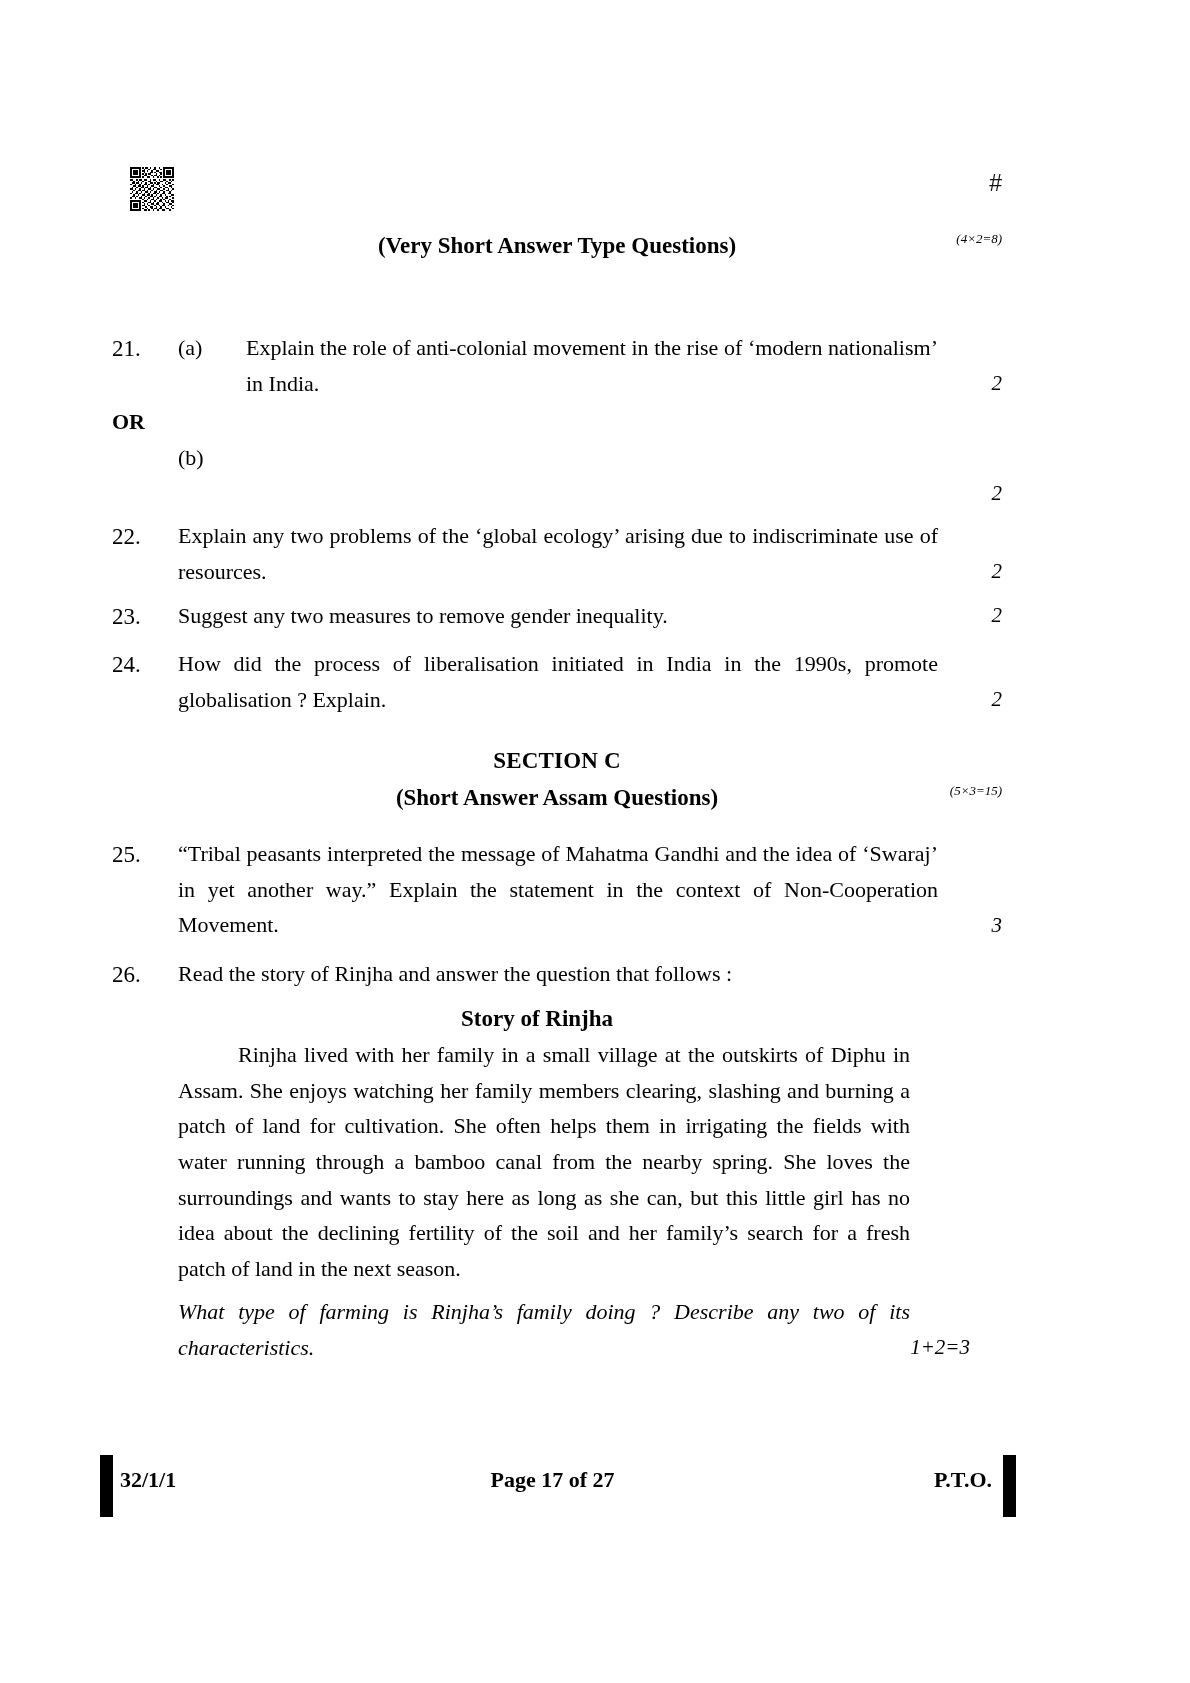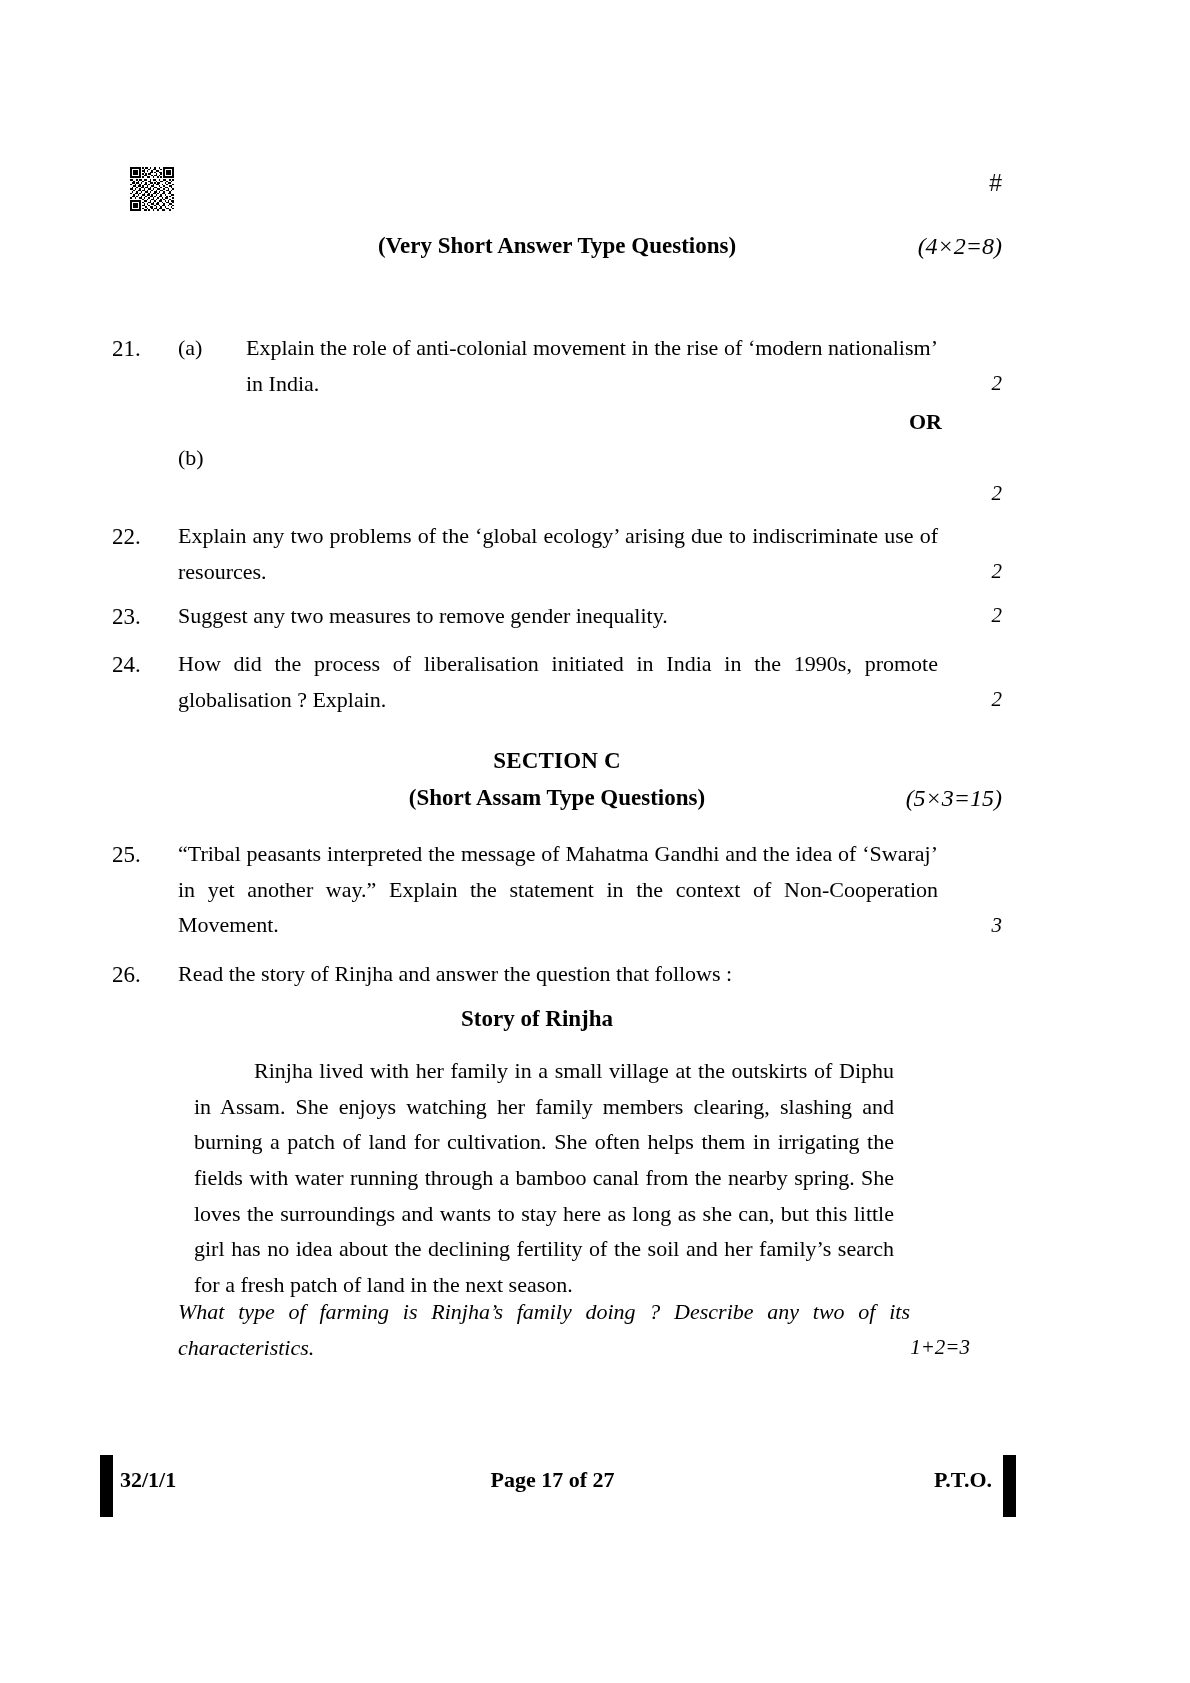--- a/index.html
+++ b/index.html
@@ -73,21 +73,21 @@
   .section-subtitle {
     font-weight: bold;
     font-size: 23px;
     margin: 0;
   }
   .section-marks {
     position: absolute;
     right: 0;
     top: 0;
     font-style: italic;
-    font-size: 24px;
+    font-size: 13px;
     font-weight: 400;
   }
 
   
   .q {
     position: absolute;
     left: 112px;
     width: 890px;
   }
   .q-row {
@@ -124,21 +124,21 @@
 
   .marks {
     position: absolute;
     right: 0;
     font-style: italic;
     font-size: 21px;
     line-height: 1.62;
   }
 
   .or-line {
-    text-align: right;
+    text-align: left;
     font-weight: bold;
     font-size: 22px;
     line-height: 1.5;
     margin: 0 0 2px 0;
     padding-right: 60px;
   }
 
   
   .story-title {
     text-align: center;
@@ -146,21 +146,21 @@
     font-size: 23px;
     padding-right: 40px;
     margin: 4px;
   }
   .story-para {
     font-size: 22px;
     line-height: 1.62;
     text-align: justify;
     text-justify: inter-word;
     text-indent: 60px;
-    margin: 16px;
+    margin: 0;
     padding-right: 48px;
   }
   .story-question {
     font-style: italic;
     font-size: 22px;
     line-height: 1.62;
     text-align: justify;
     text-justify: inter-word;
     margin: 0;
     padding-right: 48px;
@@ -480,21 +480,21 @@
     <div class="q-row">
       <span class="q-num">24.</span>
       <p class="q-body indent-b">How did the process of liberalisation initiated in India in the 1990s, promote globalisation ? Explain.</p>
       <span class="marks" style="top:36px;">2</span>
     </div>
   </div>
 
   <div class="section-block" style="top:745px;">
     <div class="section-title">SECTION C</div>
     <div class="section-sub-row">
-      <span class="section-subtitle">(Short Assam Type Questions)</span>
+      <span class="section-subtitle">(Short Answer Assam Questions)</span>
       <span class="section-marks">(5×3=15)</span>
     </div>
   </div>
 
   <div class="q" style="top:832px;">
     <div class="q-row">
       <span class="q-num">25.</span>
       <p class="q-body indent-b">“Tribal peasants interpreted the message of Mahatma Gandhi and the idea of ‘Swaraj’ in yet another way.” Explain the statement in the context of Non-Cooperation Movement.</p>
       <span class="marks" style="top:72px;">3</span>
     </div>

